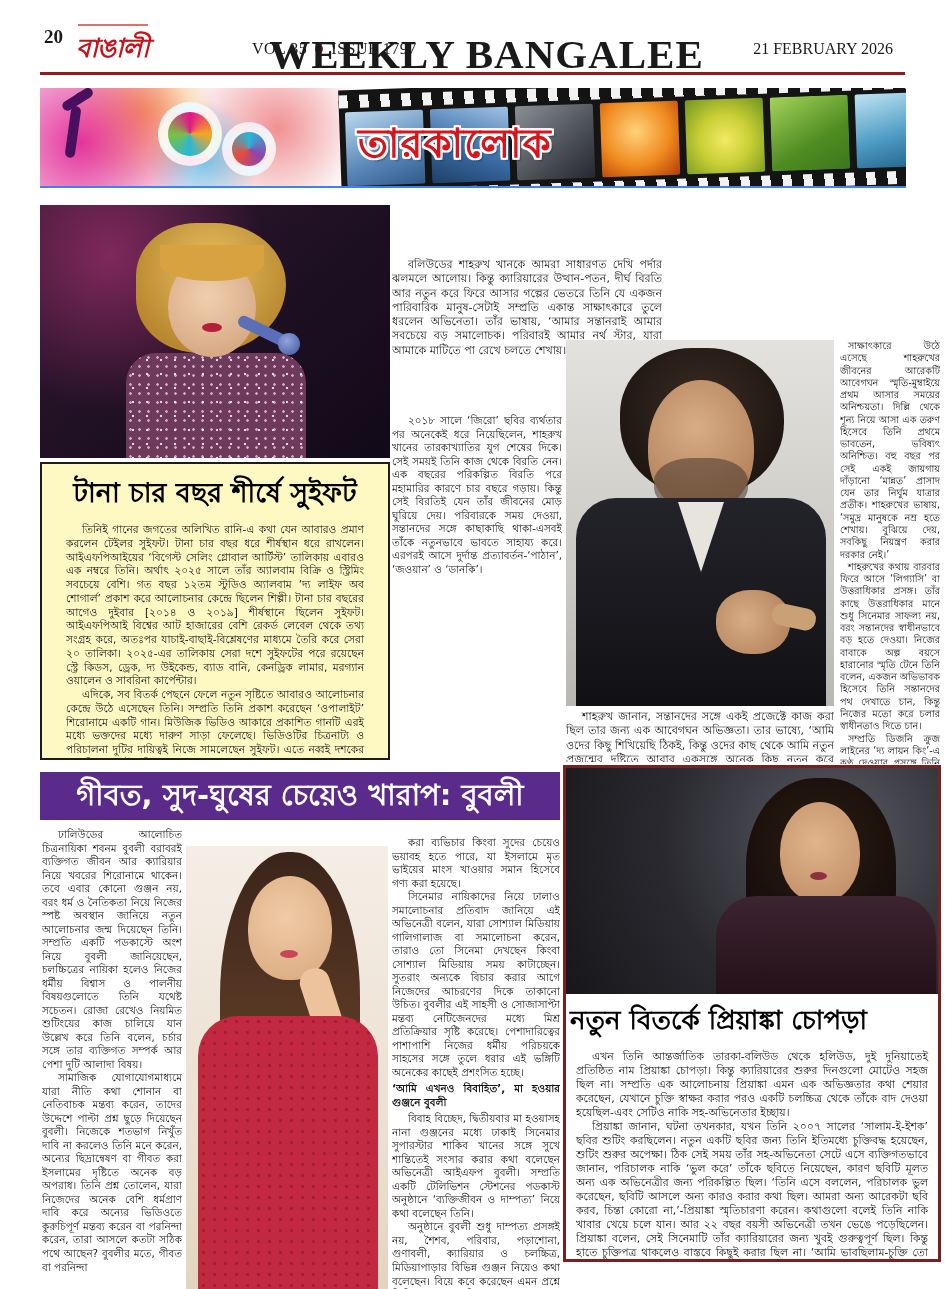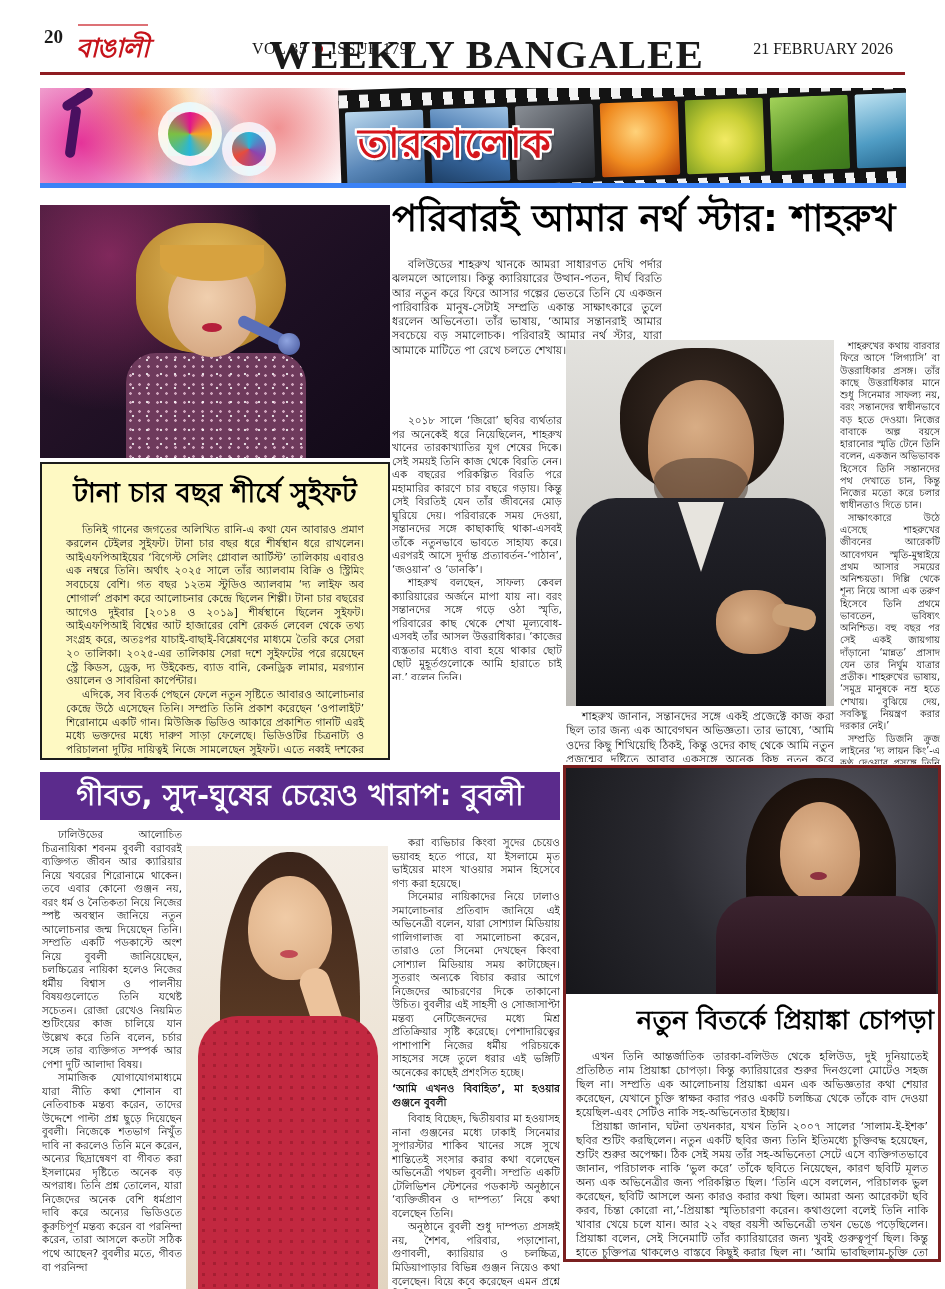--- a/index.html
+++ b/index.html
@@ -14,21 +14,21 @@
   
   .pagenum { position:absolute; left:44px; top:26px; font-family:"Liberation Serif",serif; font-weight:bold; font-size:19px; }
   .logo { position:absolute; left:76px; top:28px; color:#c6131b; font-weight:bold; font-size:26px; font-style:italic; letter-spacing:-1px; }
   .logo:before { content:""; position:absolute; top:-4px; left:2px; width:70px; height:2px; background:#c6131b; opacity:.6; }
   .volissue { position:absolute; left:252px; top:40px; font-family:"Liberation Serif",serif; font-size:16px; letter-spacing:.5px; display:flex; align-items:center; gap:8px; }
   .dot { width:8px; height:8px; border-radius:50%; background:#c6131b; display:inline-block; }
   .masthead { position:absolute; left:0; right:0; top:30px; text-align:center; font-family:"Liberation Serif",serif; font-weight:bold; font-size:41px; letter-spacing:1px;margin-left:28px; }
   .issuedate { position:absolute; right:52px; top:40px; font-family:"Liberation Serif",serif; font-size:16px; }
   .headrule { position:absolute; left:40px; right:40px; top:72px; height:3px; background:#8e1d21; }
   
-  .banner { position:absolute; left:40px; top:88px; width:866px; height:100px; overflow:hidden; background:#fff; border-bottom:5px solid #3b82f6; }
+  .banner { position:absolute; left:40px; top:88px; width:866px; height:100px; overflow:hidden; background:#fff; border-bottom:2px solid #3b82f6; }
   .collage { position:absolute; left:0; top:0; width:340px; height:100px;
     background:
       radial-gradient(circle at 12% 55%, rgba(225,20,140,.85), rgba(225,20,140,0) 38%),
       radial-gradient(circle at 30% 25%, rgba(250,170,40,.8), rgba(250,170,40,0) 30%),
       radial-gradient(circle at 48% 70%, rgba(60,170,220,.7), rgba(60,170,220,0) 30%),
       radial-gradient(circle at 70% 40%, rgba(230,60,60,.55), rgba(230,60,60,0) 35%),
       linear-gradient(90deg,#f7e7f0,#ffffff);
   }
   .fig { position:absolute; left:28px; top:18px; width:10px; height:52px; background:#4a1060; border-radius:5px; transform:rotate(8deg); }
   .fig:before { content:""; position:absolute; left:-12px; top:-12px; width:34px; height:10px; background:#4a1060; border-radius:5px; transform:rotate(-40deg); }
@@ -92,21 +92,21 @@
   .bu-arm { position:absolute; left:128px; top:120px; width:30px; height:120px; background:#ecc39c; border-radius:14px; transform:rotate(-18deg); }
   .bu-watch { position:absolute; left:128px; top:196px; width:30px; height:14px; background:linear-gradient(90deg,#cfcfcf,#9a9a9a); border-radius:4px; transform:rotate(-18deg); }
   
   .pri-box { position:absolute; left:563px; top:765px; width:378px; height:497px; border:3px solid #7a2020; background:#fff; overflow:hidden; }
   .pri-photo { position:relative; width:100%; height:226px; overflow:hidden;
     background:radial-gradient(circle at 72% 30%,#5a5a64,#29292f 55%,#17171b); }
   .pr-hair { position:absolute; left:180px; top:10px; width:150px; height:190px; background:radial-gradient(circle at 50% 35%,#2c1c14,#120b07 75%); border-radius:46% 46% 40% 40%; }
   .pr-face { position:absolute; left:214px; top:34px; width:80px; height:100px; background:radial-gradient(circle at 45% 40%,#e0b48c,#bd8a62); border-radius:50% 50% 46% 46%; }
   .pr-lips { position:absolute; left:244px; top:104px; width:17px; height:8px; background:#8e3040; border-radius:50%; }
   .pr-body { position:absolute; left:150px; top:128px; width:220px; height:100px; background:linear-gradient(180deg,#3c2430,#241018); border-radius:40px 40px 0 0; }
-  .pri-headline { text-align:right; font-size:26px; font-weight:bold; color:#000; margin:6px 4px 2px; }
+  .pri-headline { text-align:left; font-size:26px; font-weight:bold; color:#000; margin:6px 4px 2px; }
   .pri-body-text { padding:4px 10px 6px; font-size:10.8px; }
   
   .srk-introL { left:392px; top:258px; width:270px; height:152px; }
   .srk-introR { left:668px; top:258px; width:272px; height:78px; }
   .srk-colL  { left:392px; top:414px; width:170px; height:266px; font-size:10.4px; }
   .srk-colR  { left:840px; top:340px; width:100px; height:424px; font-size:9.6px; line-height:1.28; }
   .srk-colR p { text-indent:8px; }
   .srk-bottom { left:566px; top:710px; width:268px; height:52px; }
 </style>
 </head>
@@ -140,45 +140,43 @@
         <div class="frame f3"></div>
         <div class="frame f4"></div>
         <div class="frame f5"></div>
         <div class="frame f6"></div>
         <div class="frame f7"></div>
       </div>
     </div>
     <div class="banner-title">তারকালোক</div>
   </div>
 
-  <div class="srk-headline">পরিবারই আমার নর্থ স্টার: শাহরুখ</div>
 
   <div class="clip btxt srk-introL">
     <p>বলিউডের শাহরুখ খানকে আমরা সাধারণত দেখি পর্দার ঝলমলে আলোয়। কিন্তু ক্যারিয়ারের উত্থান-পতন, দীর্ঘ বিরতি আর নতুন করে ফিরে আসার গল্পের ভেতরে তিনি যে একজন পারিবারিক মানুষ-সেটাই সম্প্রতি একান্ত সাক্ষাৎকারে তুলে ধরলেন অভিনেতা। তাঁর ভাষায়, ‘আমার সন্তানরাই আমার সবচেয়ে বড় সমালোচক। পরিবারই আমার নর্থ স্টার, যারা আমাকে মাটিতে পা রেখে চলতে শেখায়।’</p>
   </div>
 
   <div class="srk-photo">
     <div class="srk-hair"></div>
     <div class="srk-face"></div>
     <div class="srk-beard"></div>
     <div class="srk-body"></div>
     <div class="srk-shirt"></div>
     <div class="srk-hand"></div>
     <div class="srk-finger"></div>
   </div>
 
   <div class="clip btxt srk-colL">
     <p>২০১৮ সালে ‘জিরো’ ছবির ব্যর্থতার পর অনেকেই ধরে নিয়েছিলেন, শাহরুখ খানের তারকাখ্যাতির যুগ শেষের দিকে। সেই সময়ই তিনি কাজ থেকে বিরতি নেন। এক বছরের পরিকল্পিত বিরতি পরে মহামারির কারণে চার বছরে গড়ায়। কিন্তু সেই বিরতিই যেন তাঁর জীবনের মোড় ঘুরিয়ে দেয়। পরিবারকে সময় দেওয়া, সন্তানদের সঙ্গে কাছাকাছি থাকা-এসবই তাঁকে নতুনভাবে ভাবতে সাহায্য করে। এরপরই আসে দুর্দান্ত প্রত্যাবর্তন-‘পাঠান’, ‘জওয়ান’ ও ‘ডানকি’।</p>
-    <p>শাহরুখ বলছেন, সাফল্য কেবল ক্যারিয়ারের অর্জনে মাপা যায় না। বরং সন্তানদের সঙ্গে গড়ে ওঠা স্মৃতি, পরিবারের কাছ থেকে শেখা মূল্যবোধ-এসবই তাঁর আসল উত্তরাধিকার। ‘কাজের ব্যস্ততার মধ্যেও বাবা হয়ে থাকার ছোট ছোট মুহূর্তগুলোকে আমি হারাতে চাই না,’ বলেন তিনি।</p>
 
   </div>
 
   <div class="clip btxt srk-colR">
+    <p>সাক্ষাৎকারে উঠে এসেছে শাহরুখের জীবনের আরেকটি আবেগঘন স্মৃতি-মুম্বাইয়ে প্রথম আসার সময়ের অনিশ্চয়তা। দিল্লি থেকে শূন্য নিয়ে আসা এক তরুণ হিসেবে তিনি প্রথমে ভাবতেন, ভবিষ্যৎ অনিশ্চিত। বহু বছর পর সেই একই জায়গায় দাঁড়ানো ‘মান্নত’ প্রাসাদ যেন তার নির্ঘুম যাত্রার প্রতীক। শাহরুখের ভাষায়, ‘সমুদ্র মানুষকে নম্র হতে শেখায়। বুঝিয়ে দেয়, সবকিছু নিয়ন্ত্রণ করার দরকার নেই।’</p>
     <p>শাহরুখের কথায় বারবার ফিরে আসে ‘লিগ্যাসি’ বা উত্তরাধিকার প্রসঙ্গ। তাঁর কাছে উত্তরাধিকার মানে শুধু সিনেমার সাফল্য নয়, বরং সন্তানদের স্বাধীনভাবে বড় হতে দেওয়া। নিজের বাবাকে অল্প বয়সে হারানোর স্মৃতি টেনে তিনি বলেন, একজন অভিভাবক হিসেবে তিনি সন্তানদের পথ দেখাতে চান, কিন্তু নিজের মতো করে চলার স্বাধীনতাও দিতে চান।</p>
-    <p>সাক্ষাৎকারে উঠে এসেছে শাহরুখের জীবনের আরেকটি আবেগঘন স্মৃতি-মুম্বাইয়ে প্রথম আসার সময়ের অনিশ্চয়তা। দিল্লি থেকে শূন্য নিয়ে আসা এক তরুণ হিসেবে তিনি প্রথমে ভাবতেন, ভবিষ্যৎ অনিশ্চিত। বহু বছর পর সেই একই জায়গায় দাঁড়ানো ‘মান্নত’ প্রাসাদ যেন তার নির্ঘুম যাত্রার প্রতীক। শাহরুখের ভাষায়, ‘সমুদ্র মানুষকে নম্র হতে শেখায়। বুঝিয়ে দেয়, সবকিছু নিয়ন্ত্রণ করার দরকার নেই।’</p>
     <p>সম্প্রতি ডিজনি ক্রুজ লাইনের ‘দ্য লায়ন কিং’-এ কণ্ঠ দেওয়ার প্রসঙ্গে তিনি বলেন, ‘খোলা সমুদ্রের ওপর ভেসে থাকা মানুষ যখন তাঁর কণ্ঠ শুনবে-সেটা তাঁর কাছে যেন এক বিশেষ “সার্কেল অব লাইফ” মুহূর্ত।</p>
 
   </div>
 
   <div class="clip btxt srk-bottom">
     <p>শাহরুখ জানান, সন্তানদের সঙ্গে একই প্রজেক্টে কাজ করা ছিল তার জন্য এক আবেগঘন অভিজ্ঞতা। তার ভাষ্যে, ‘আমি ওদের কিছু শিখিয়েছি ঠিকই, কিন্তু ওদের কাছ থেকে আমি নতুন প্রজন্মের দৃষ্টিতে আবার একসঙ্গে অনেক কিছু নতুন করে দেখতে শিখিয়েছি।’</p>
   </div>
 
   <div class="swift-photo">
     <div class="sw-outfit"></div>
@@ -214,21 +212,21 @@
     <div class="bu-lips"></div>
     <div class="bu-arm"></div>
     <div class="bu-watch"></div>
     <div class="bu-dress"></div>
   </div>
 
   <div class="clip btxt bubly-right">
     <p>করা ব্যভিচার কিংবা সুদের চেয়েও ভয়াবহ হতে পারে, যা ইসলামে মৃত ভাইয়ের মাংস খাওয়ার সমান হিসেবে গণ্য করা হয়েছে।</p>
     <p>সিনেমার নায়িকাদের নিয়ে ঢালাও সমালোচনার প্রতিবাদ জানিয়ে এই অভিনেত্রী বলেন, যারা সোশ্যাল মিডিয়ায় গালিগালাজ বা সমালোচনা করেন, তারাও তো সিনেমা দেখছেন কিংবা সোশ্যাল মিডিয়ায় সময় কাটাচ্ছেন। সুতরাং অন্যকে বিচার করার আগে নিজেদের আচরণের দিকে তাকানো উচিত। বুবলীর এই সাহসী ও সোজাসাপ্টা মন্তব্য নেটিজেনদের মধ্যে মিশ্র প্রতিক্রিয়ার সৃষ্টি করেছে। পেশাদারিত্বের পাশাপাশি নিজের ধর্মীয় পরিচয়কে সাহসের সঙ্গে তুলে ধরার এই ভঙ্গিটি অনেকের কাছেই প্রশংসিত হচ্ছে।</p>
     <p class="pullquote">‘আমি এখনও বিবাহিত’, মা হওয়ার গুঞ্জনে বুবলী</p>
-    <p>বিবাহ বিচ্ছেদ, দ্বিতীয়বার মা হওয়াসহ নানা গুঞ্জনের মধ্যে ঢাকাই সিনেমার সুপারস্টার শাকিব খানের সঙ্গে সুখে শান্তিতেই সংসার করার কথা বলেছেন অভিনেত্রী পথচল বুবলী। সম্প্রতি একটি টেলিভিশন স্টেশনের পডকাস্ট অনুষ্ঠানে ‘ব্যক্তিজীবন ও দাম্পত্য’ নিয়ে কথা বলেছেন তিনি।</p>
+    <p>বিবাহ বিচ্ছেদ, দ্বিতীয়বার মা হওয়াসহ নানা গুঞ্জনের মধ্যে ঢাকাই সিনেমার সুপারস্টার শাকিব খানের সঙ্গে সুখে শান্তিতেই সংসার করার কথা বলেছেন অভিনেত্রী আইএফপ বুবলী। সম্প্রতি একটি টেলিভিশন স্টেশনের পডকাস্ট অনুষ্ঠানে ‘ব্যক্তিজীবন ও দাম্পত্য’ নিয়ে কথা বলেছেন তিনি।</p>
     <p>অনুষ্ঠানে বুবলী শুধু দাম্পত্য প্রসঙ্গই নয়, শৈশব, পরিবার, পড়াশোনা, গুণাবলী, ক্যারিয়ার ও চলচ্চিত্র, মিডিয়াপাড়ার বিভিন্ন গুঞ্জন নিয়েও কথা বলেছেন। বিয়ে কবে করেছেন এমন প্রশ্নে তিনি বলেন, “শাকিব খানের সঙ্গে তো আমার ডিভোর্স হয়নি, তাহলে আবার বিয়ে</p>
 
   </div>
 
   <div class="pri-box">
     <div class="pri-photo">
       <div class="pr-hair"></div>
       <div class="pr-face"></div>
       <div class="pr-lips"></div>
       <div class="pr-body"></div>

